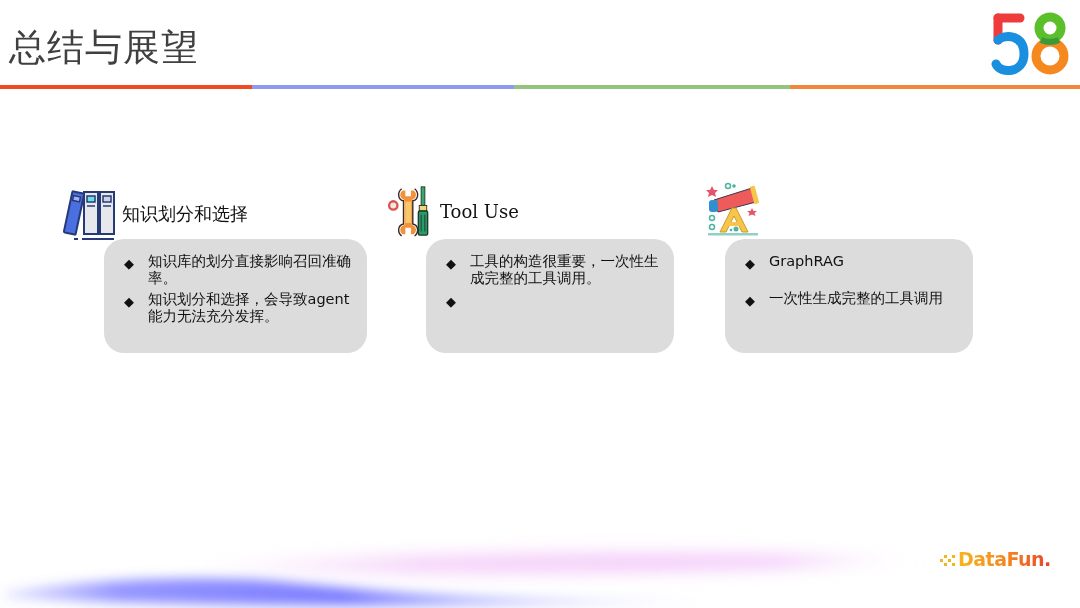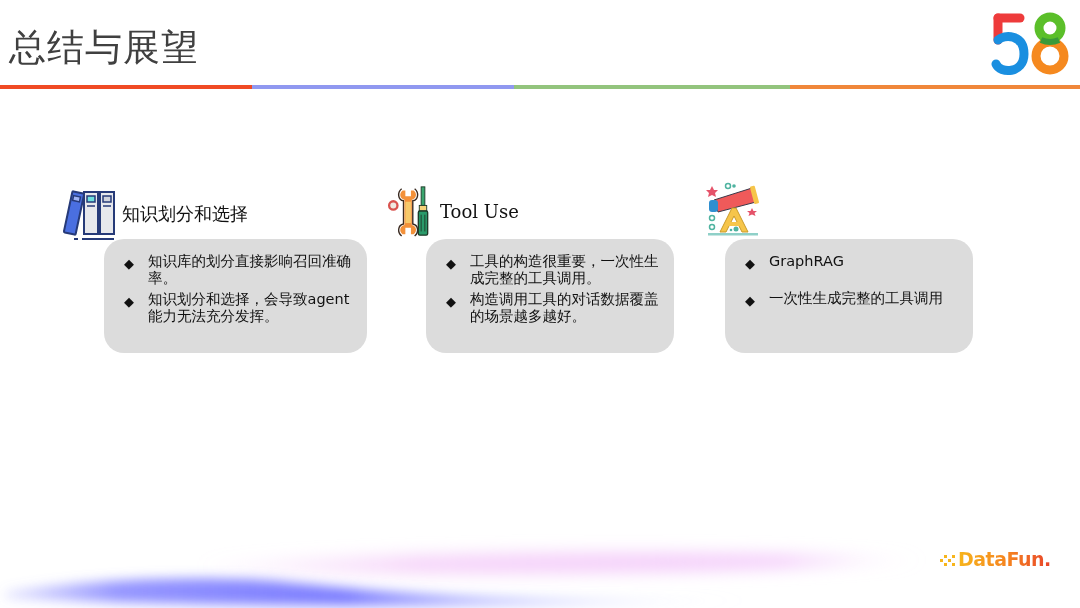--- a/index.html
+++ b/index.html
@@ -96,21 +96,21 @@
     <rect x="38" y="22" width="8" height="6" fill="#f7d27a" stroke="#1f3b2a" stroke-width="1"></rect>
     <rect x="37" y="28" width="10" height="26" rx="1.5" fill="#2a9a6a" stroke="#1f3b2a" stroke-width="1.5"></rect>
     <line x1="40" y1="32" x2="40" y2="50" stroke="#1f3b2a" stroke-width="1"></line>
     <line x1="44" y1="32" x2="44" y2="50" stroke="#1f3b2a" stroke-width="1"></line>
   </svg>
   <span class="label">Tool Use</span>
 </div>
 <div class="box" style="left:426px;width:248px;">
   <ul class="bullets" style="left:20px;top:14px;width:222px;">
     <li style="margin-bottom:4px;"><span class="dia">◆</span><span>工具的构造很重要，一次性生成完整的工具调用。</span></li>
-    <li><span class="dia">◆</span><span>构造调用工具的对话数据覆盖的场景越多越好。</span></li>
+    <li><span class="dia">◆</span></li>
   </ul>
 </div>
 
 <div class="card-head" style="left:706px;top:180px;">
   <svg class="icon" viewBox="0 0 56 56">
     <path d="M6 6 L8 10 L12 10 L9 13 L10 17 L6 15 L2 17 L3 13 L0 10 L4 10 Z" fill="#e5536a"></path>
     <circle cx="22" cy="6" r="2.5" fill="none" stroke="#4fb3a0" stroke-width="1.5"></circle>
     <circle cx="28" cy="6" r="1.8" fill="#4fb3a0"></circle>
     <path d="M8 20 L46 8 L50 22 L12 32 Z" fill="#ef5a5a" stroke="#3a3a4a" stroke-width="1"></path>
     <rect x="46" y="6" width="5" height="18" rx="1" transform="rotate(-15 48 15)" fill="#f6c54a"></rect>

